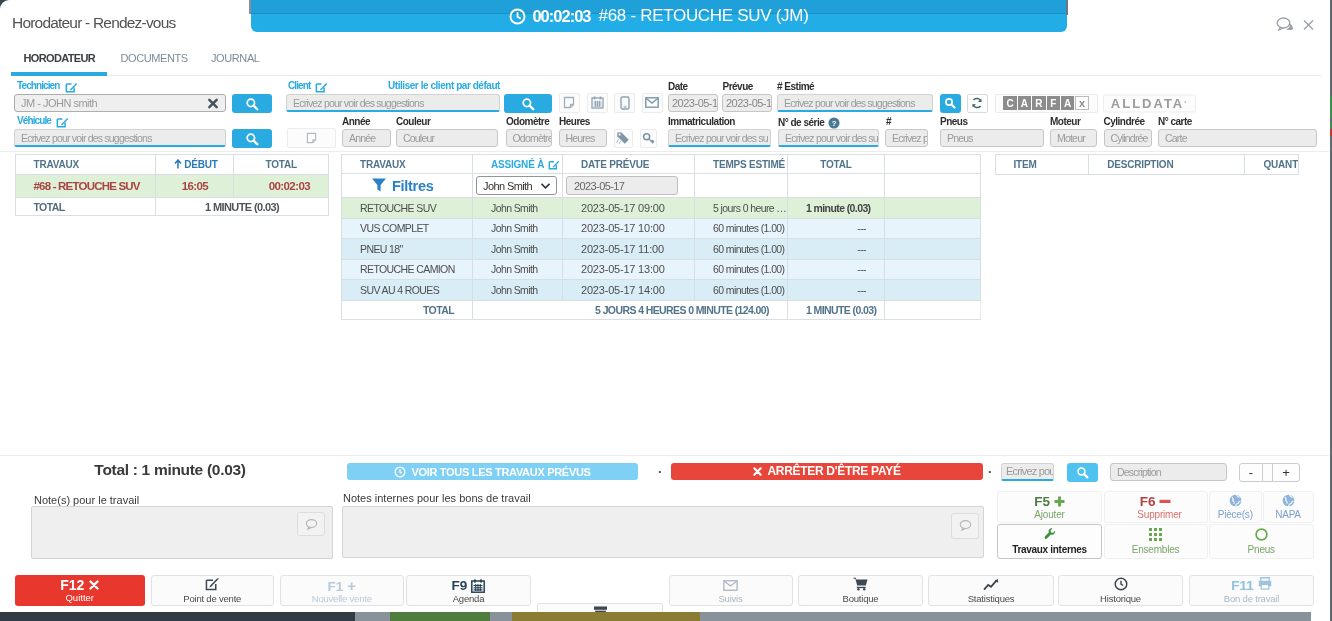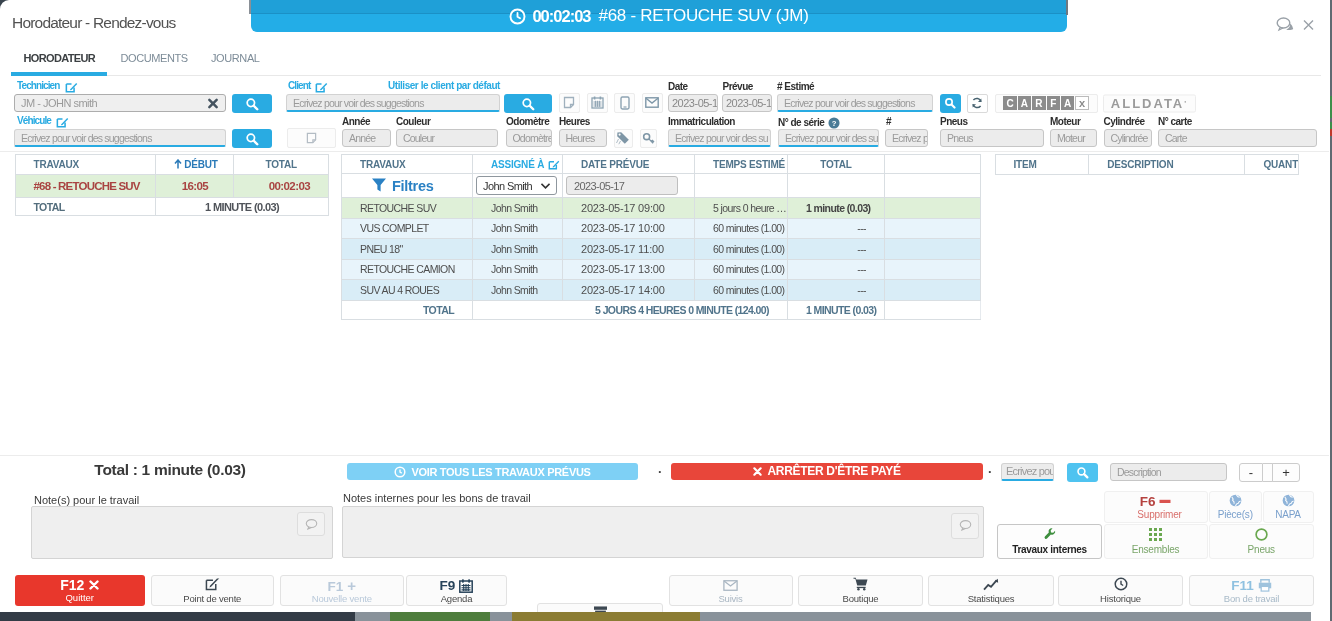--- a/index.html
+++ b/index.html
@@ -340,20 +340,26 @@
       <svg width="13" height="13" viewBox="0 0 16 16">
         <circle cx="6.7" cy="6.7" r="4.2" fill="none" stroke="#fff" stroke-width="2"></circle>
         <path d="M10 10 L14 14" stroke="#fff" stroke-width="2.8" stroke-linecap="round"></path>
       </svg>
     </div>
 <div class="inp" style="left:1110px;top:462.5px;width:117px;">Description</div>
 <div class="abs" style="left:1239px;top:462.5px;width:24px;height:19.5px;background:#fdfdfd;border:1px solid #ccc;border-radius:3px 0 0 3px;display:flex;align-items:center;justify-content:center;font-size:13px;color:#333;">-</div>
 <div class="abs" style="left:1262.5px;top:462.5px;width:10px;height:19.5px;background:#fdfdfd;border:1px solid #ccc;border-left:none;"></div>
 <div class="abs" style="left:1272px;top:462.5px;width:28px;height:19.5px;background:#fdfdfd;border:1px solid #ccc;border-radius:0 3px 3px 0;display:flex;align-items:center;justify-content:center;font-size:13px;color:#333;">+</div>
 
+<div class="abs" style="left:997px;top:490.5px;width:105px;height:32px;background:#fcfcfc;border:1px solid #f0f0f0;border-radius:3px;text-align:center;">
+<div style="font-size:13.5px;font-weight:bold;color:#4b7d3f;line-height:15px;margin-top:2px;">F5 <svg width="11" height="11" viewBox="0 0 11 11" style="margin-bottom:-1px;">
+          <path d="M5.5 0.5 V10.5 M0.5 5.5 H10.5" stroke="#6aa84f" stroke-width="3"></path>
+        </svg></div>
+<div style="font-size:10px;letter-spacing:-0.2px;color:#79a569;line-height:11px;">Ajouter</div>
+    </div>
 <div class="abs" style="left:1103.5px;top:490.5px;width:104px;height:32px;background:#fcfcfc;border:1px solid #f0f0f0;border-radius:3px;text-align:center;">
 <div style="font-size:13.5px;font-weight:bold;color:#b5423f;line-height:15px;margin-top:2px;">F6 <svg width="12" height="11" viewBox="0 0 12 11" style="margin-bottom:-1px;">
           <rect x="0.5" y="3.8" width="11" height="3.2" fill="#d9534f"></rect>
         </svg></div>
 <div style="font-size:10px;letter-spacing:-0.2px;color:#d9706c;line-height:11px;padding-left:8px;">Supprimer</div>
     </div>
 <div class="abs" style="left:1209px;top:490.5px;width:52.5px;height:32px;background:#fcfcfc;border:1px solid #f0f0f0;border-radius:3px;text-align:center;">
 <div style="line-height:14px;margin-top:2px;"><svg width="13" height="13" viewBox="0 0 14 14">
           <circle cx="7" cy="7" r="6.3" fill="#8fb4d9"></circle>
           <path d="M3 3 q2 2 1 4 q2 1 1.5 3.5 M8 1 q1.5 2.5 3.5 2.5 M7 13 q0.5-2.5 3-3 q0.3-2 2.5-2.5" stroke="#fff" stroke-width="1.1" fill="none"></path>
@@ -423,21 +429,21 @@
       <div class="tbi"><svg width="15" height="14" viewBox="0 0 16 15">
           <path d="M1.5 3.5 h7 M1.5 3.5 v10 h10 v-6" fill="none" stroke="#3d4852" stroke-width="1.6"></path>
           <path d="M6.5 10.5 L14 2.8 l1.3-1.3 -2.5 0.2 -7.5 7.6 -0.5 2z" fill="#3d4852"></path>
         </svg></div>
       <div class="tbl2">Point de vente</div>
     </div>
 <div class="tb" style="left:280px;width:123.5px;">
       <div class="tbi" style="font-size:13.5px;font-weight:bold;color:#b9c9da;">F1 <span style="font-size:15px;">+</span></div>
       <div class="tbl2" style="color:#b9c9da;">Nouvelle vente</div>
     </div>
-<div class="tb" style="left:406px;width:101px;">
+<div class="tb" style="left:406px;width:125px;">
       <div class="tbi" style="font-size:13.5px;font-weight:bold;color:#27435a;gap:4px;display:flex;align-items:center;justify-content:center;">F9 <svg width="14" height="14" viewBox="0 0 14 14">
           <rect x="0.8" y="2" width="12.4" height="11.2" fill="none" stroke="#27435a" stroke-width="1.5"></rect>
           <rect x="3" y="0.4" width="1.8" height="3.2" fill="#27435a"></rect>
           <rect x="9.2" y="0.4" width="1.8" height="3.2" fill="#27435a"></rect>
           <path d="M2.5 6.5 h9 M2.5 8.7 h9 M2.5 10.9 h9 M4.7 5 v7 M7 5 v7 M9.3 5 v7" stroke="#27435a" stroke-width="1.1"></path>
         </svg></div>
       <div class="tbl2">Agenda</div>
     </div>
 <div class="tb" style="left:537px;width:126px;margin-top:28px;">
       <div class="tbi"><svg width="15" height="13" viewBox="0 0 16 14">
@@ -472,21 +478,21 @@
       <div class="tbl2">Statistiques</div>
     </div>
 <div class="tb" style="left:1058px;width:125px;">
       <div class="tbi"><svg width="14" height="14" viewBox="0 0 16 16">
           <circle cx="8" cy="8" r="6.6" fill="none" stroke="#3d4852" stroke-width="1.7"></circle>
           <path d="M8 4.4 V8.2 L10.5 9.7" stroke="#3d4852" stroke-width="1.6" fill="none"></path>
         </svg></div>
       <div class="tbl2">Historique</div>
     </div>
 <div class="tb" style="left:1189px;width:125px;">
-      <div class="tbi" style="font-size:13.5px;font-weight:bold;color:#8fc1e0;gap:4px;display:flex;align-items:center;justify-content:center;">F11 <svg width="14" height="13" viewBox="0 0 15 14">
+      <div class="tbi" style="font-size:13.5px;font-weight:bold;color:#8fc1e0;gap:4px;display:flex;justify-content:center;">F11 <svg width="14" height="13" viewBox="0 0 15 14">
           <path d="M3 4 V0.8 h9 V4" fill="none" stroke="#9fc3dd" stroke-width="1.5"></path>
           <rect x="0.8" y="4" width="13.4" height="6" fill="#9fc3dd"></rect>
           <rect x="3.4" y="8" width="8.2" height="5" fill="#fff" stroke="#9fc3dd" stroke-width="1.3"></rect>
         </svg></div>
       <div class="tbl2" style="color:#a8bac8;">Bon de travail</div>
     </div>
 
 <div class="abs" style="left:0;top:612px;width:355px;height:9px;background:#333c46;"></div>
 <div class="abs" style="left:355px;top:612px;width:956px;height:9px;background:#89929a;"></div>
 <div class="abs" style="left:390px;top:612px;width:100px;height:9px;background:#4e7d3d;"></div>

